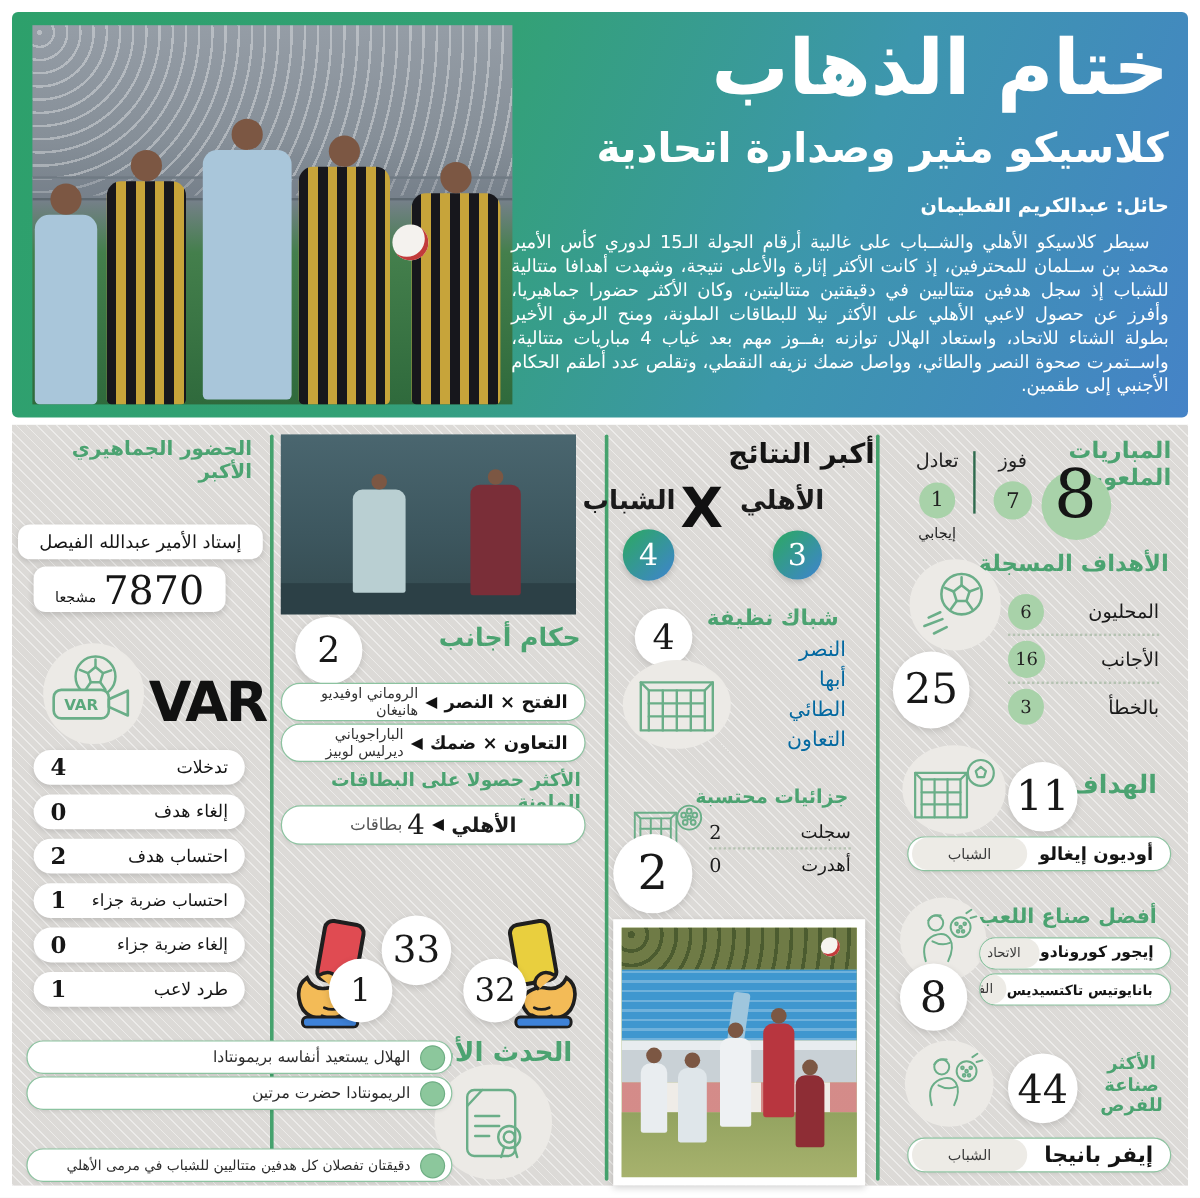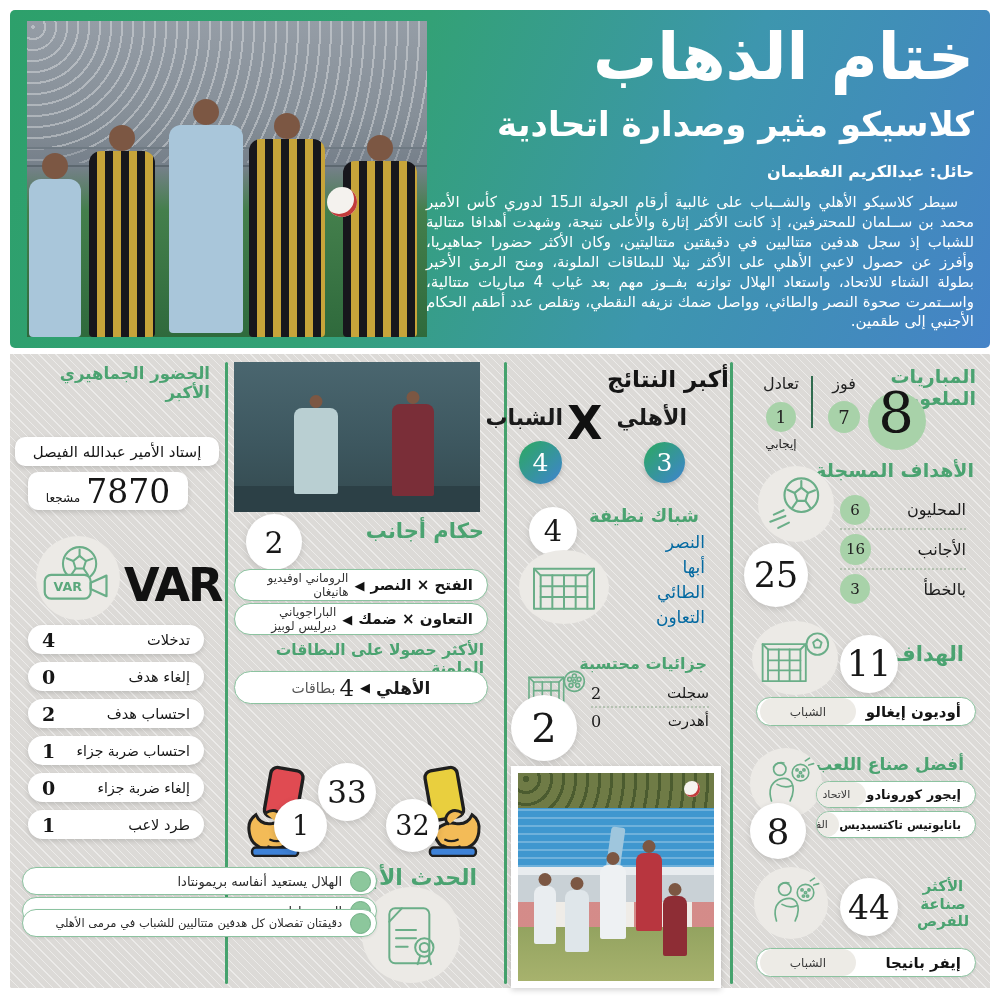--- a/index.html
+++ b/index.html
@@ -186,21 +186,21 @@
         <circle cx="63" cy="27" r="12"></circle>
             <circle cx="63" cy="27" r="1.6"></circle>
             <circle cx="58" cy="23" r="1.6"></circle>
             <circle cx="68" cy="23" r="1.6"></circle>
             <circle cx="60" cy="32" r="1.6"></circle>
             <circle cx="66" cy="32" r="1.6"></circle>
         <path d="M70 10 l6 -4 M75 16 l7 -2"></path>
       </svg>
     </div>
     <div class="gpill" style="left:16px;right:12px;top:586px;height:27px;">
-      <span class="pname" style="font-size:15px;">إيفر بانيجا</span>
+      <span class="pname" style="font-size:18px;">إيفر بانيجا</span>
       <span class="pteam" style="font-size:12px;">الشباب</span>
     </div>
   </div>
 
   <div class="abs" style="left:495px;top:352px;width:226px;height:622px;">
     <div class="abs" style="right:2px;top:4px;font-size:23px;font-weight:bold;color:#141414;">أكبر النتائج</div>
     <div class="abs" style="right:44px;top:43px;font-size:22px;font-weight:bold;">الأهلي</div>
     <div class="abs" style="left:62px;top:34px;font-size:46px;font-weight:bold;color:#111;">X</div>
     <div class="abs" style="left:0px;top:43px;width:58px;text-align:center;font-size:22px;font-weight:bold;">الشباب</div>
     <div class="score-circ" style="right:46px;top:80px;width:41px;height:41px;font-size:25px;">3</div>
@@ -382,19 +382,19 @@
     </svg>
   </div>
   <div class="hl-pill" style="left:12px;top:857px;width:336px;height:26px;">
     <span class="hl-dot"></span>
     <span style="font-size:13px;color:#2c2c2c;">الهلال يستعيد أنفاسه بريمونتادا</span>
   </div>
   <div class="hl-pill" style="left:12px;top:887px;width:336px;height:26px;">
     <span class="hl-dot"></span>
     <span style="font-size:13px;color:#2c2c2c;">الريمونتادا حضرت مرتين</span>
   </div>
-  <div class="hl-pill" style="left:12px;top:899px;width:336px;height:26px;">
+  <div class="hl-pill" style="left:12px;top:947px;width:336px;height:26px;">
     <span class="hl-dot"></span>
     <span style="font-size:11.5px;color:#2c2c2c;">دقيقتان تفصلان كل هدفين متتاليين للشباب في مرمى الأهلي</span>
   </div>
 
 </div>
 </div>
 
 </body></html>

